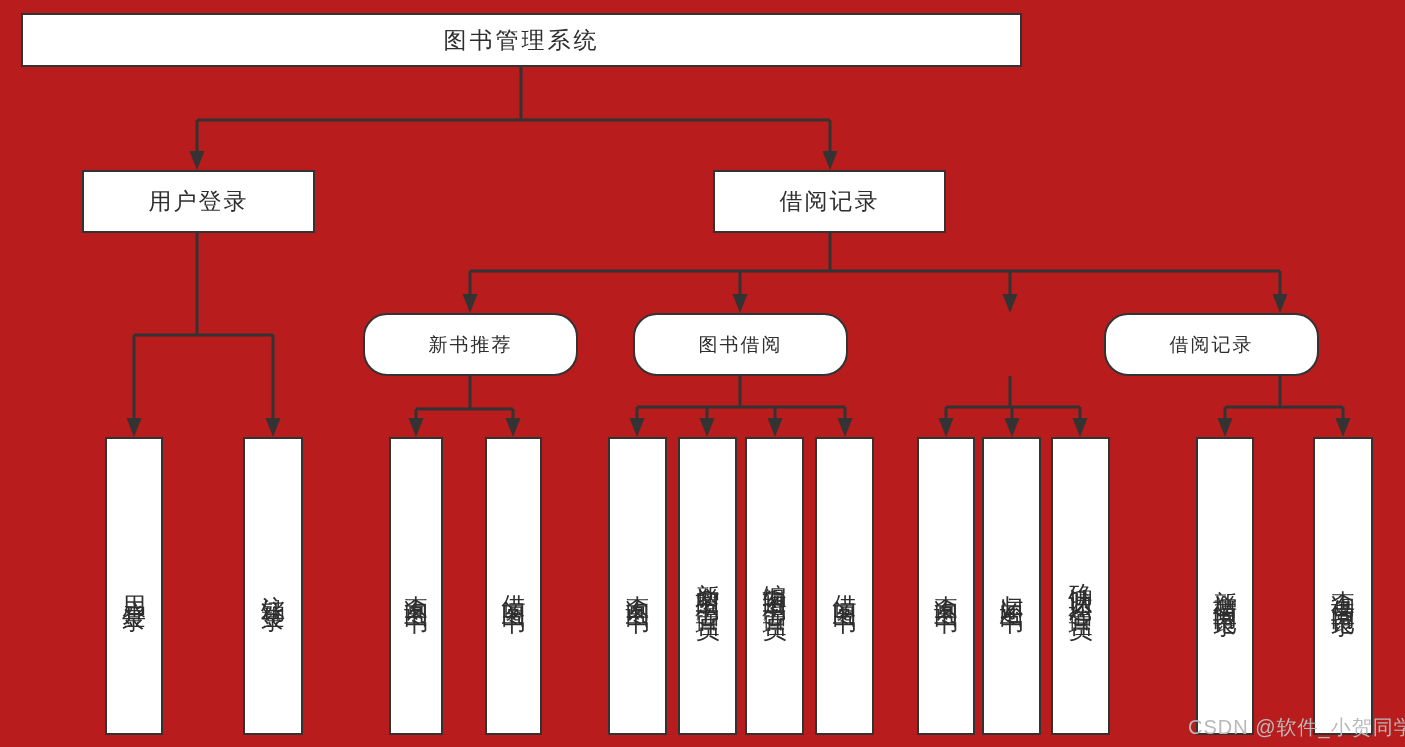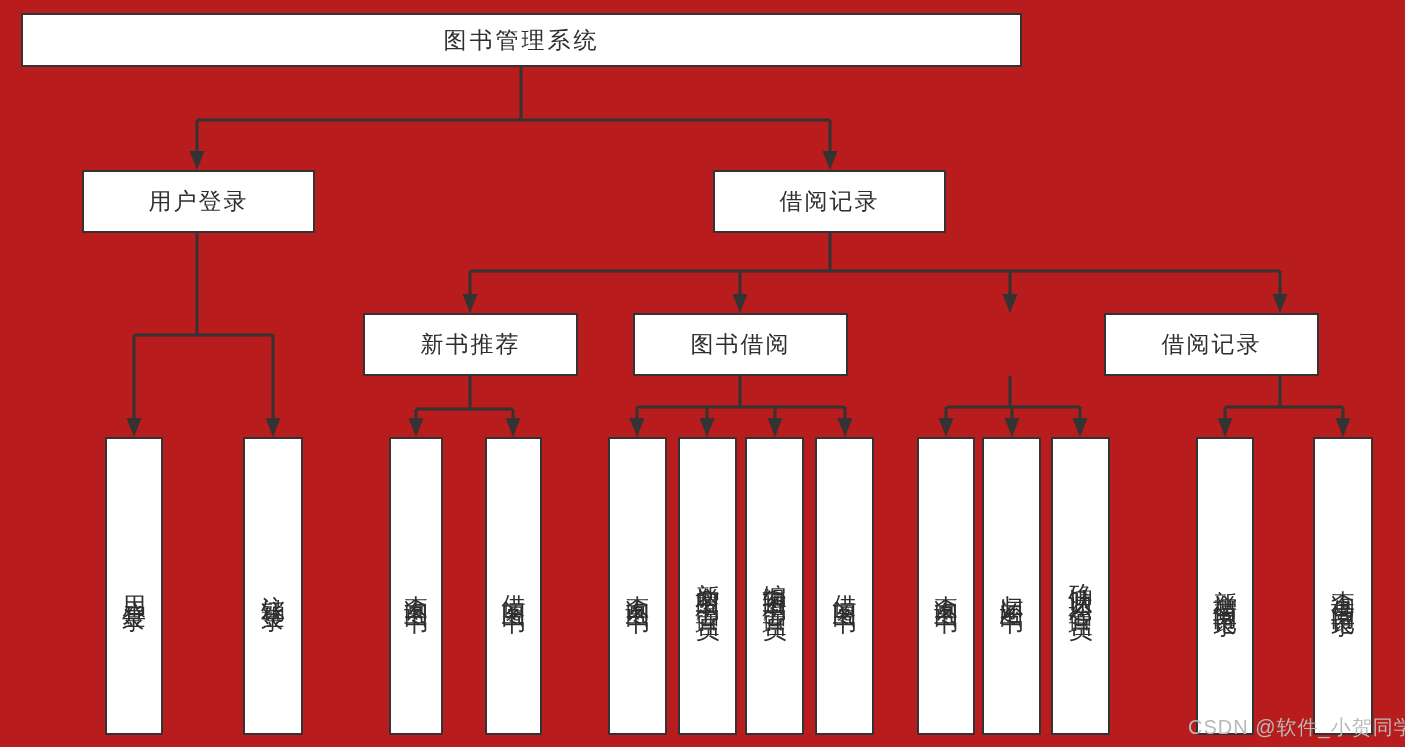--- a/index.html
+++ b/index.html
@@ -24,21 +24,21 @@
     background: #ffffff;
     border: 2.5px solid #333333;
     display: flex;
     align-items: center;
     justify-content: center;
     text-align: center;
     color: #2e2e2e;
   }
   .root-box   { font-size: 23px; letter-spacing: 3px; }
   .branch-box { font-size: 23px; letter-spacing: 2px; }
-  .module-box { font-size: 23px; letter-spacing: 2px; }
+  .module-box { font-size: 19px; letter-spacing: 2px; border-radius: 24px; }
   .leaf-box {
     writing-mode: vertical-rl;
     text-orientation: mixed;
     font-size: 24px;
     letter-spacing: 5px;
     line-height: 1.0;
   }
   .watermark {
     position: absolute;
     left: 1188px;

